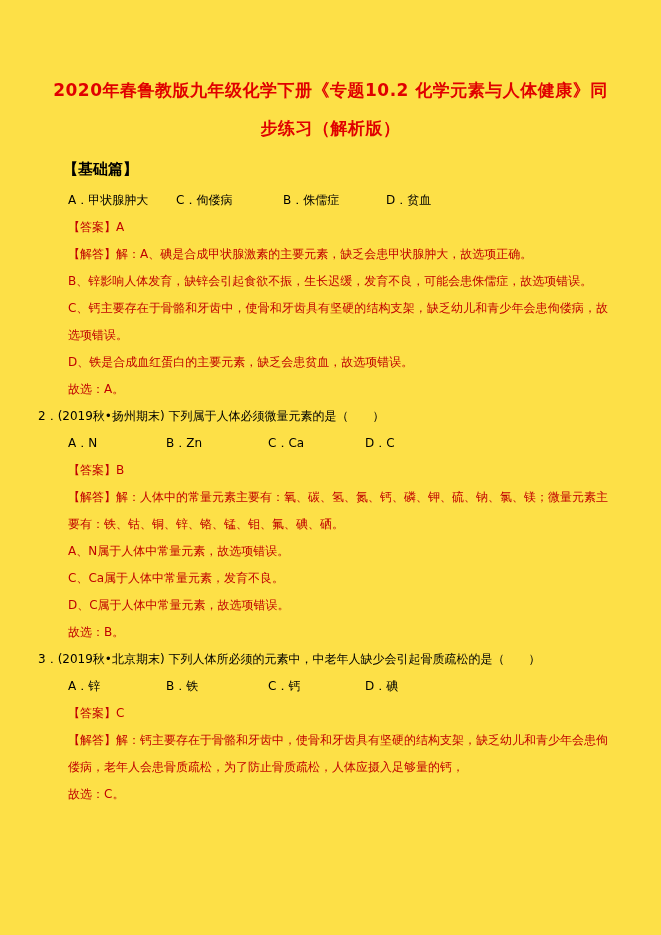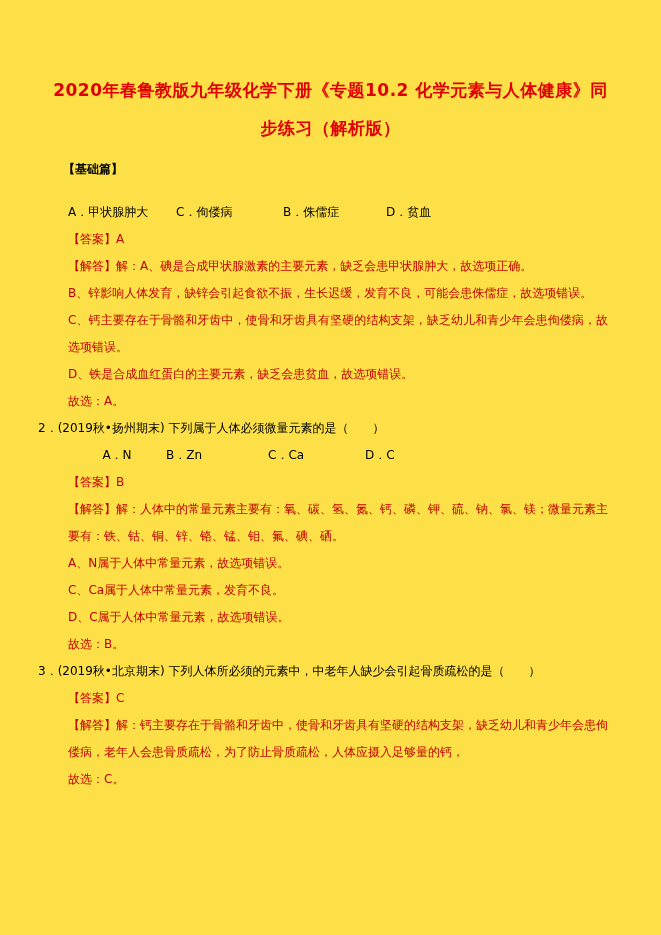--- a/index.html
+++ b/index.html
@@ -22,41 +22,41 @@
   }
   .doc-title {
     text-align: center;
     font-size: 17px;
     font-weight: bold;
     line-height: 38px;
     color: var(--title-red, #e00000);
     letter-spacing: 0.5px;
   }
   .section-heading {
-    margin: 9px 0 16px 63px;
-    font-size: 12px;
+    margin: 9px 0 4px 63px;
+    font-size: 15px;
     font-weight: bold;
     color: #000000;
   }
   .question-block { margin: 0; }
   .question-stem {
     margin: 0 0 0 38px;
     max-width: 585px;
     color: #000000;
   }
   .options-row {
     display: flex;
     margin-left: 68px;
     color: #000000;
     white-space: nowrap;
   }
   .options-row.opts-wide .option-item:nth-child(1) { width: 108px; }
   .options-row.opts-wide .option-item:nth-child(2) { width: 107px; }
   .options-row.opts-wide .option-item:nth-child(3) { width: 103px; }
-  .options-row.opts-narrow .option-item:nth-child(1) { width: 98px; text-align: center; }
+  .options-row.opts-narrow .option-item:nth-child(1) { width: 98px; }
   .options-row.opts-narrow .option-item:nth-child(2) { width: 102px; }
   .options-row.opts-narrow .option-item:nth-child(3) { width: 97px; }
   .option-item { flex: 0 0 auto; }
   .answer-line {
     margin: 0 0 0 68px;
     color: var(--body-red, #c00000);
   }
   .explanation-paragraph {
     margin: 0 0 0 68px;
     width: 540px;
@@ -102,18 +102,24 @@
     <p class="answer-line">【答案】B</p>
     <p class="explanation-paragraph">【解答】解：人体中的常量元素主要有：氧、碳、氢、氮、钙、磷、钾、硫、钠、氯、镁；微量元素主要有：铁、钴、铜、锌、铬、锰、钼、氟、碘、硒。</p>
     <p class="explanation-paragraph">A、N属于人体中常量元素，故选项错误。</p>
     <p class="explanation-paragraph">C、Ca属于人体中常量元素，发育不良。</p>
     <p class="explanation-paragraph">D、C属于人体中常量元素，故选项错误。</p>
     <p class="explanation-paragraph">故选：B。</p>
   </div>
 
   <div class="question-block">
     <p class="question-stem">3．(2019秋•北京期末) 下列人体所必须的元素中，中老年人缺少会引起骨质疏松的是（　　）</p>
+    <div class="options-row opts-narrow">
+      <span class="option-item">A．锌</span>
+      <span class="option-item">B．铁</span>
+      <span class="option-item">C．钙</span>
+      <span class="option-item">D．碘</span>
+    </div>
     <p class="answer-line">【答案】C</p>
     <p class="explanation-paragraph">【解答】解：钙主要存在于骨骼和牙齿中，使骨和牙齿具有坚硬的结构支架，缺乏幼儿和青少年会患佝偻病，老年人会患骨质疏松，为了防止骨质疏松，人体应摄入足够量的钙，</p>
     <p class="explanation-paragraph">故选：C。</p>
   </div>
 
 </div>
 
 </body></html>

